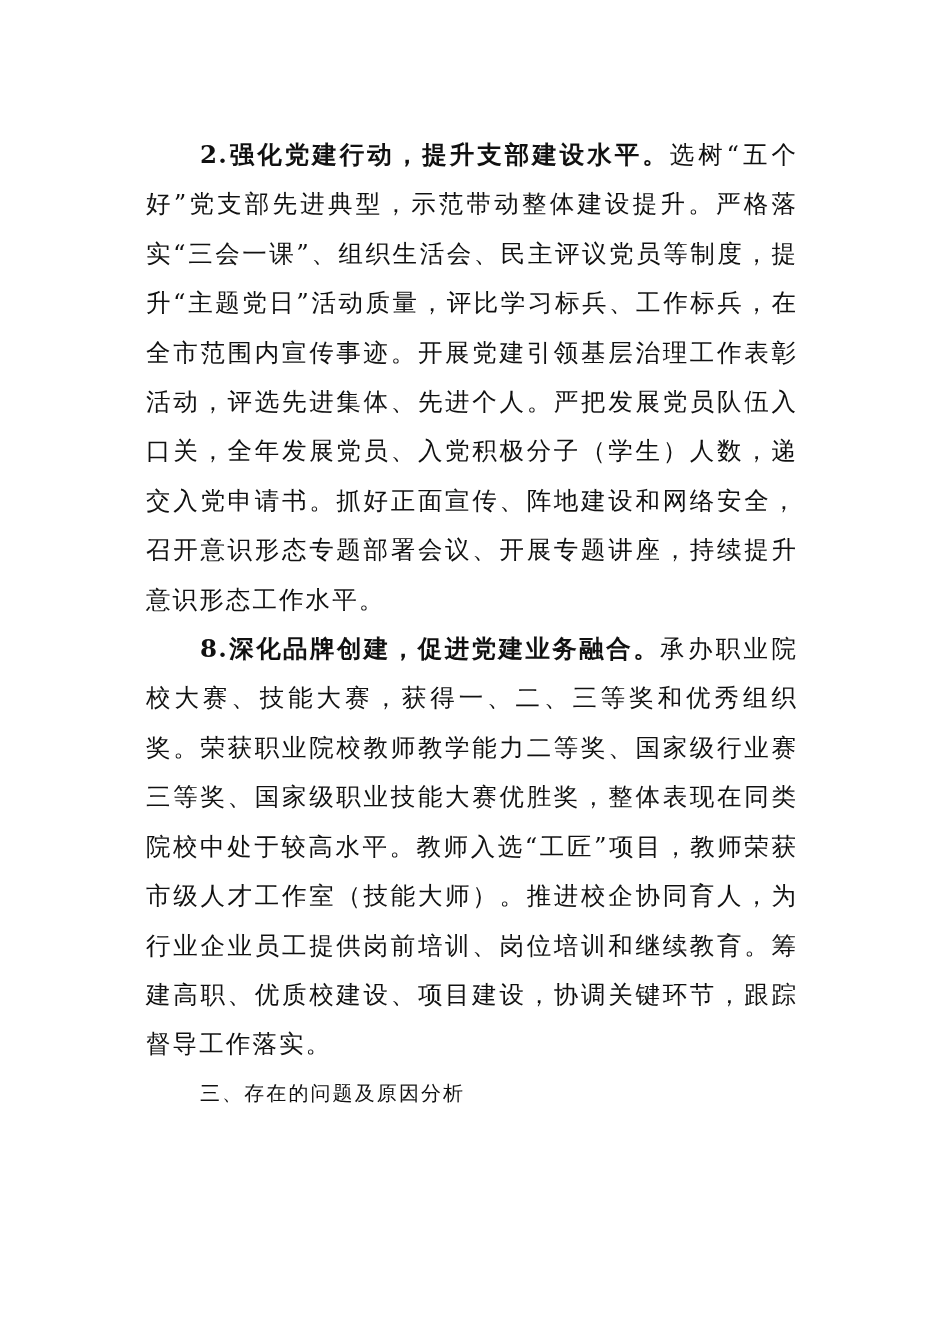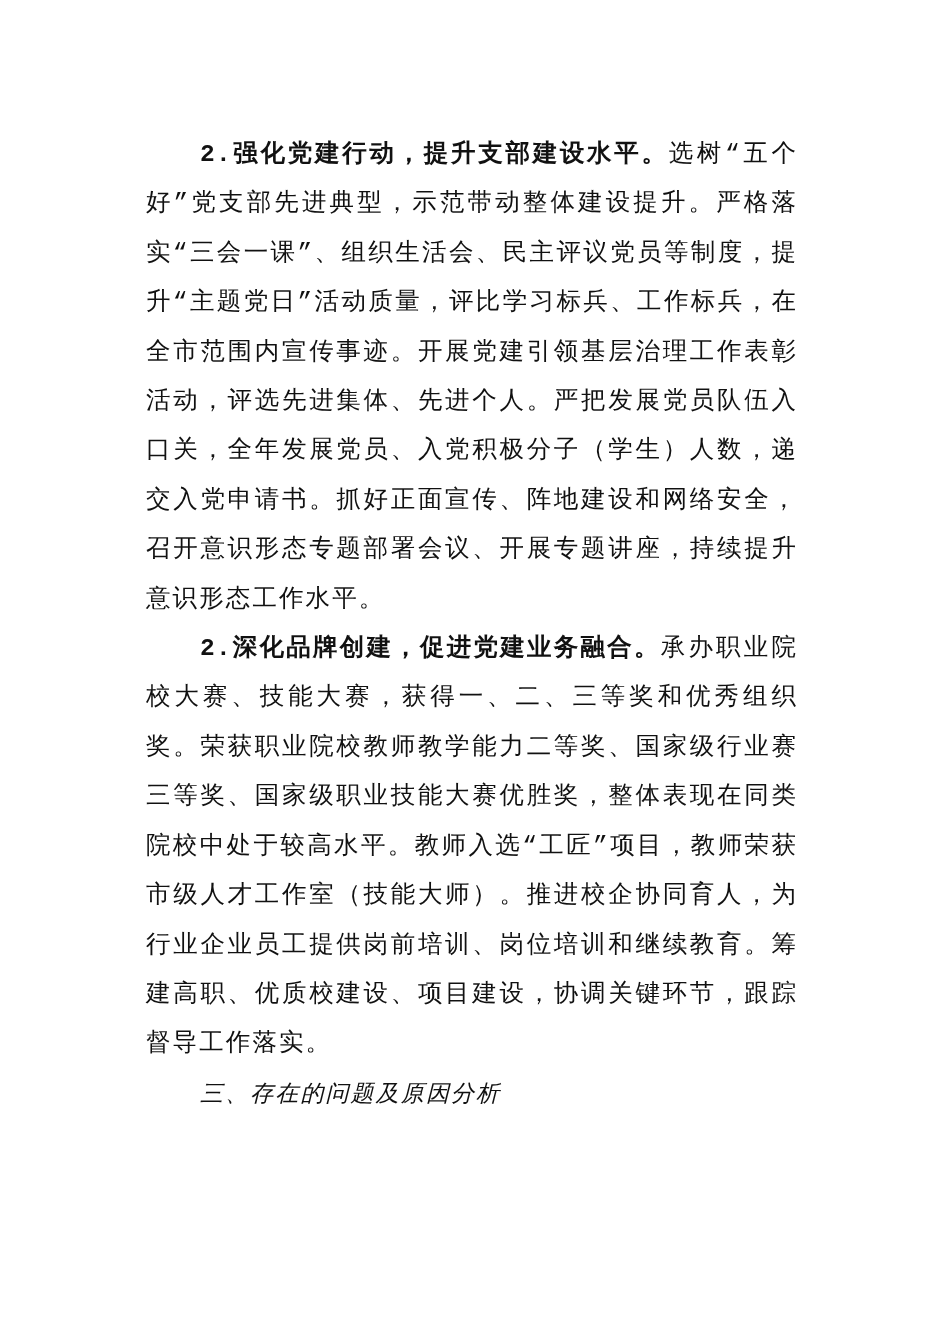--- a/index.html
+++ b/index.html
@@ -23,40 +23,38 @@
     }
     .para {
       margin: 0;
       font-size: 24.5px;
       line-height: 49.4px;
       letter-spacing: 2.1px;
       text-indent: 54px;
       text-align: justify;
       text-align-last: left;
       word-break: break-all;
-      font-family: Liberation Mono, monospace;
     }
     .para .bold {
       font-weight: bold;
       letter-spacing: 1.2px;
     }
     .heading {
       margin: 0;
-      font-size: 23px;
+      font-size: 20px;
       line-height: 49.4px;
       letter-spacing: 2.1px;
       text-indent: 54px;
-      font-style: italic;
     }
   </style>
 </head>
 <body>
 
 <div class="page">
 
   <p class="para"><span class="bold">2.强化党建行动，提升支部建设水平。</span><span>选树“五个好”党支部先进典型，示范带动整体建设提升。严格落实“三会一课”、组织生活会、民主评议党员等制度，提升“主题党日”活动质量，评比学习标兵、工作标兵，在全市范围内宣传事迹。开展党建引领基层治理工作表彰活动，评选先进集体、先进个人。严把发展党员队伍入口关，全年发展党员、入党积极分子（学生）人数，递交入党申请书。抓好正面宣传、阵地建设和网络安全，召开意识形态专题部署会议、开展专题讲座，持续提升意识形态工作水平。</span></p>
 
-  <p class="para" style="margin-top:0px;"><span class="bold">2.深化品牌创建，促进党建业务融合。</span><span>承办职业院校大赛、技能大赛，获得一、二、三等奖和优秀组织奖。荣获职业院校教师教学能力二等奖、国家级行业赛三等奖、国家级职业技能大赛优胜奖，整体表现在同类院校中处于较高水平。教师入选“工匠”项目，教师荣获市级人才工作室（技能大师）。推进校企协同育人，为行业企业员工提供岗前培训、岗位培训和继续教育。筹建高职、优质校建设、项目建设，协调关键环节，跟踪督导工作落实。</span></p>
+  <p class="para" style="margin-top:0px;"><span class="bold">8.深化品牌创建，促进党建业务融合。</span><span>承办职业院校大赛、技能大赛，获得一、二、三等奖和优秀组织奖。荣获职业院校教师教学能力二等奖、国家级行业赛三等奖、国家级职业技能大赛优胜奖，整体表现在同类院校中处于较高水平。教师入选“工匠”项目，教师荣获市级人才工作室（技能大师）。推进校企协同育人，为行业企业员工提供岗前培训、岗位培训和继续教育。筹建高职、优质校建设、项目建设，协调关键环节，跟踪督导工作落实。</span></p>
 
   <p class="heading">三、存在的问题及原因分析</p>
 
 
 </div>
 
 </body></html>

